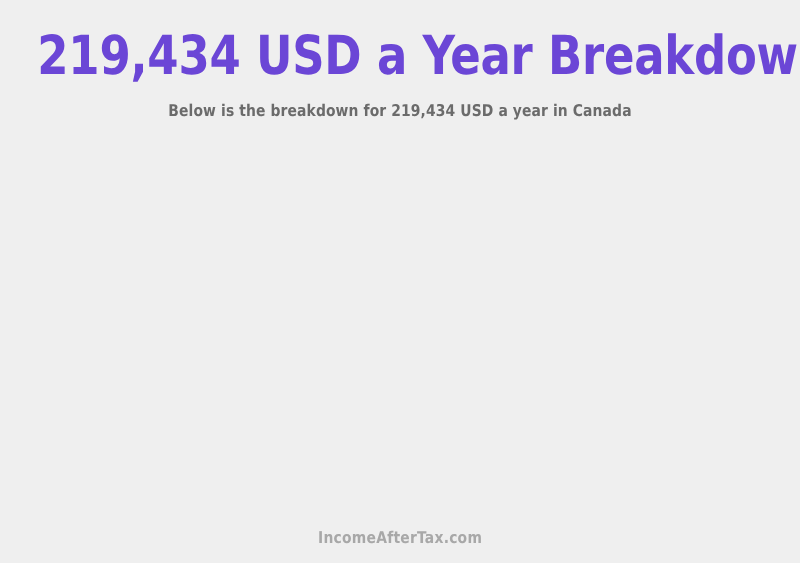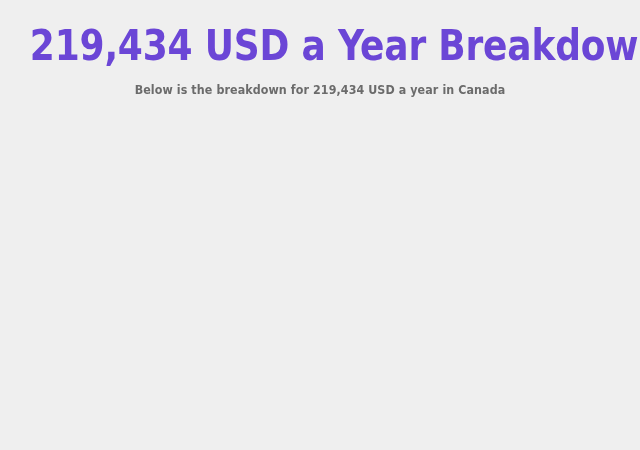--- a/index.html
+++ b/index.html
@@ -100,14 +100,17 @@
 
 <div class="page">
 
   <div class="header">
     <h1 class="page-title">219,434 USD a Year Breakdown</h1>
     <p class="page-subtitle">Below is the breakdown for 219,434 USD a year in Canada</p>
   </div>
 
   <div class="content-region"></div>
 
+  <div class="footer">
+    <span class="site-credit">IncomeAfterTax.com</span>
+  </div>
 
 </div>
 
 </body></html>

